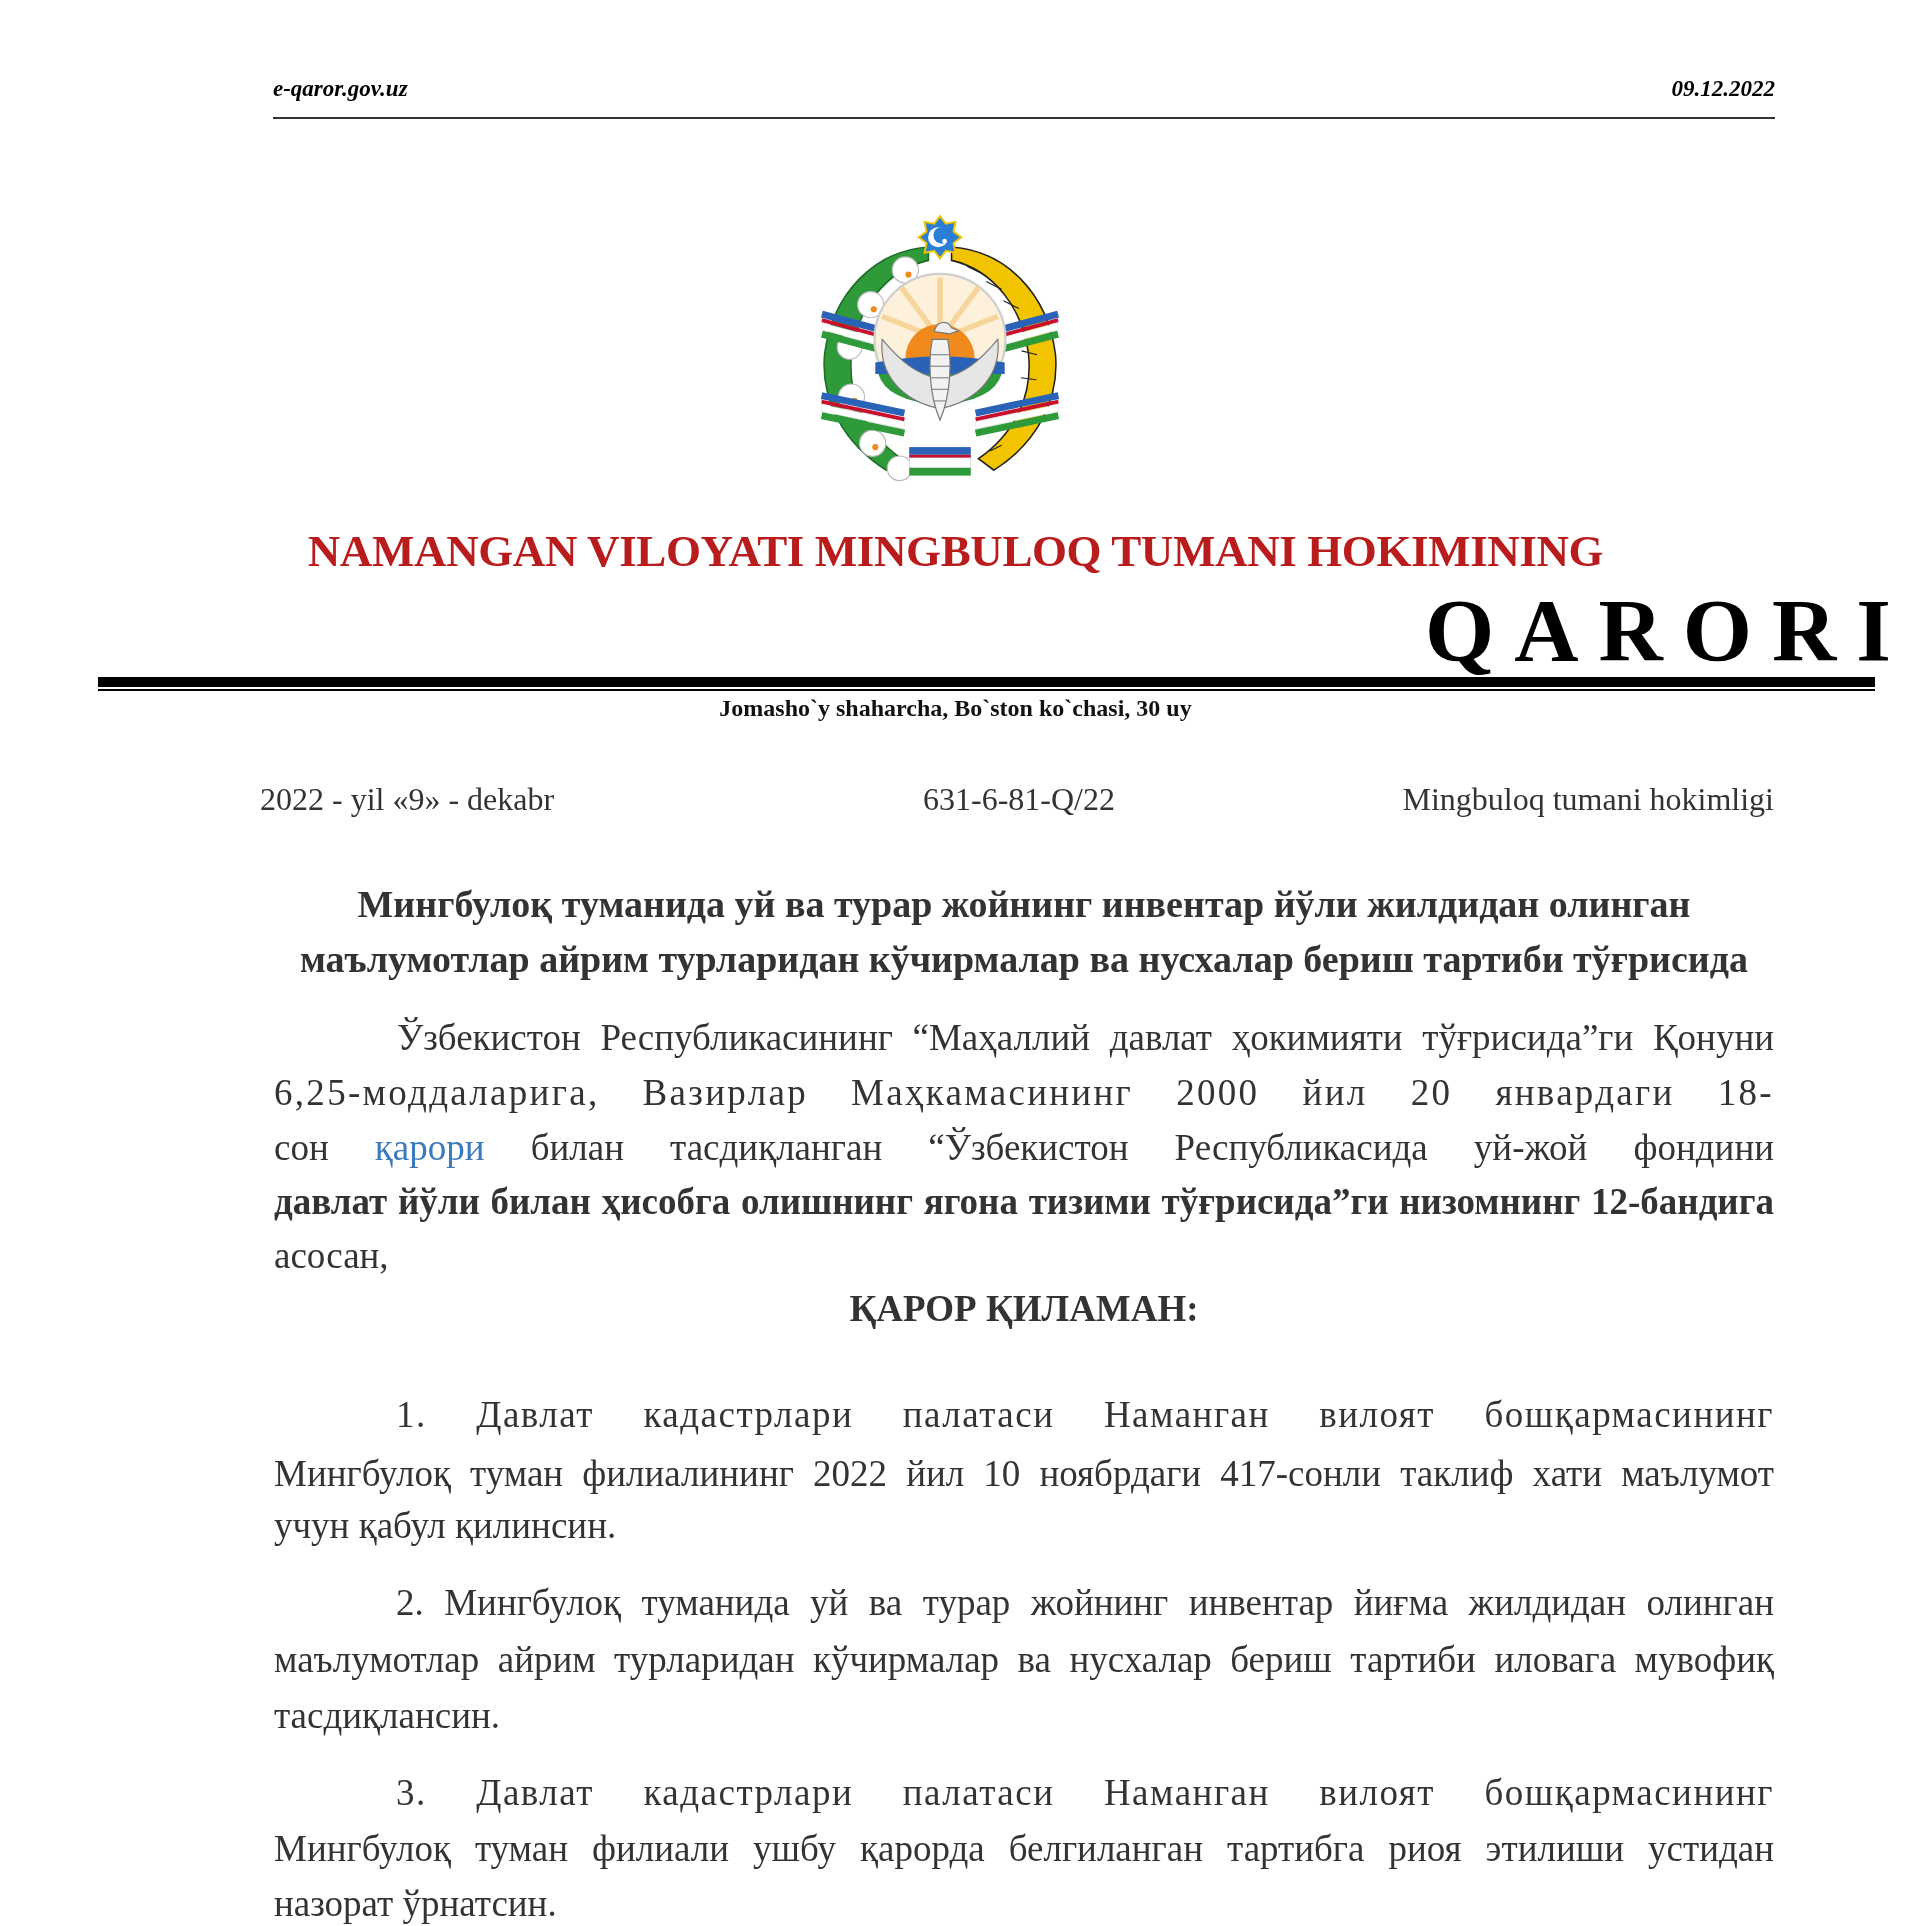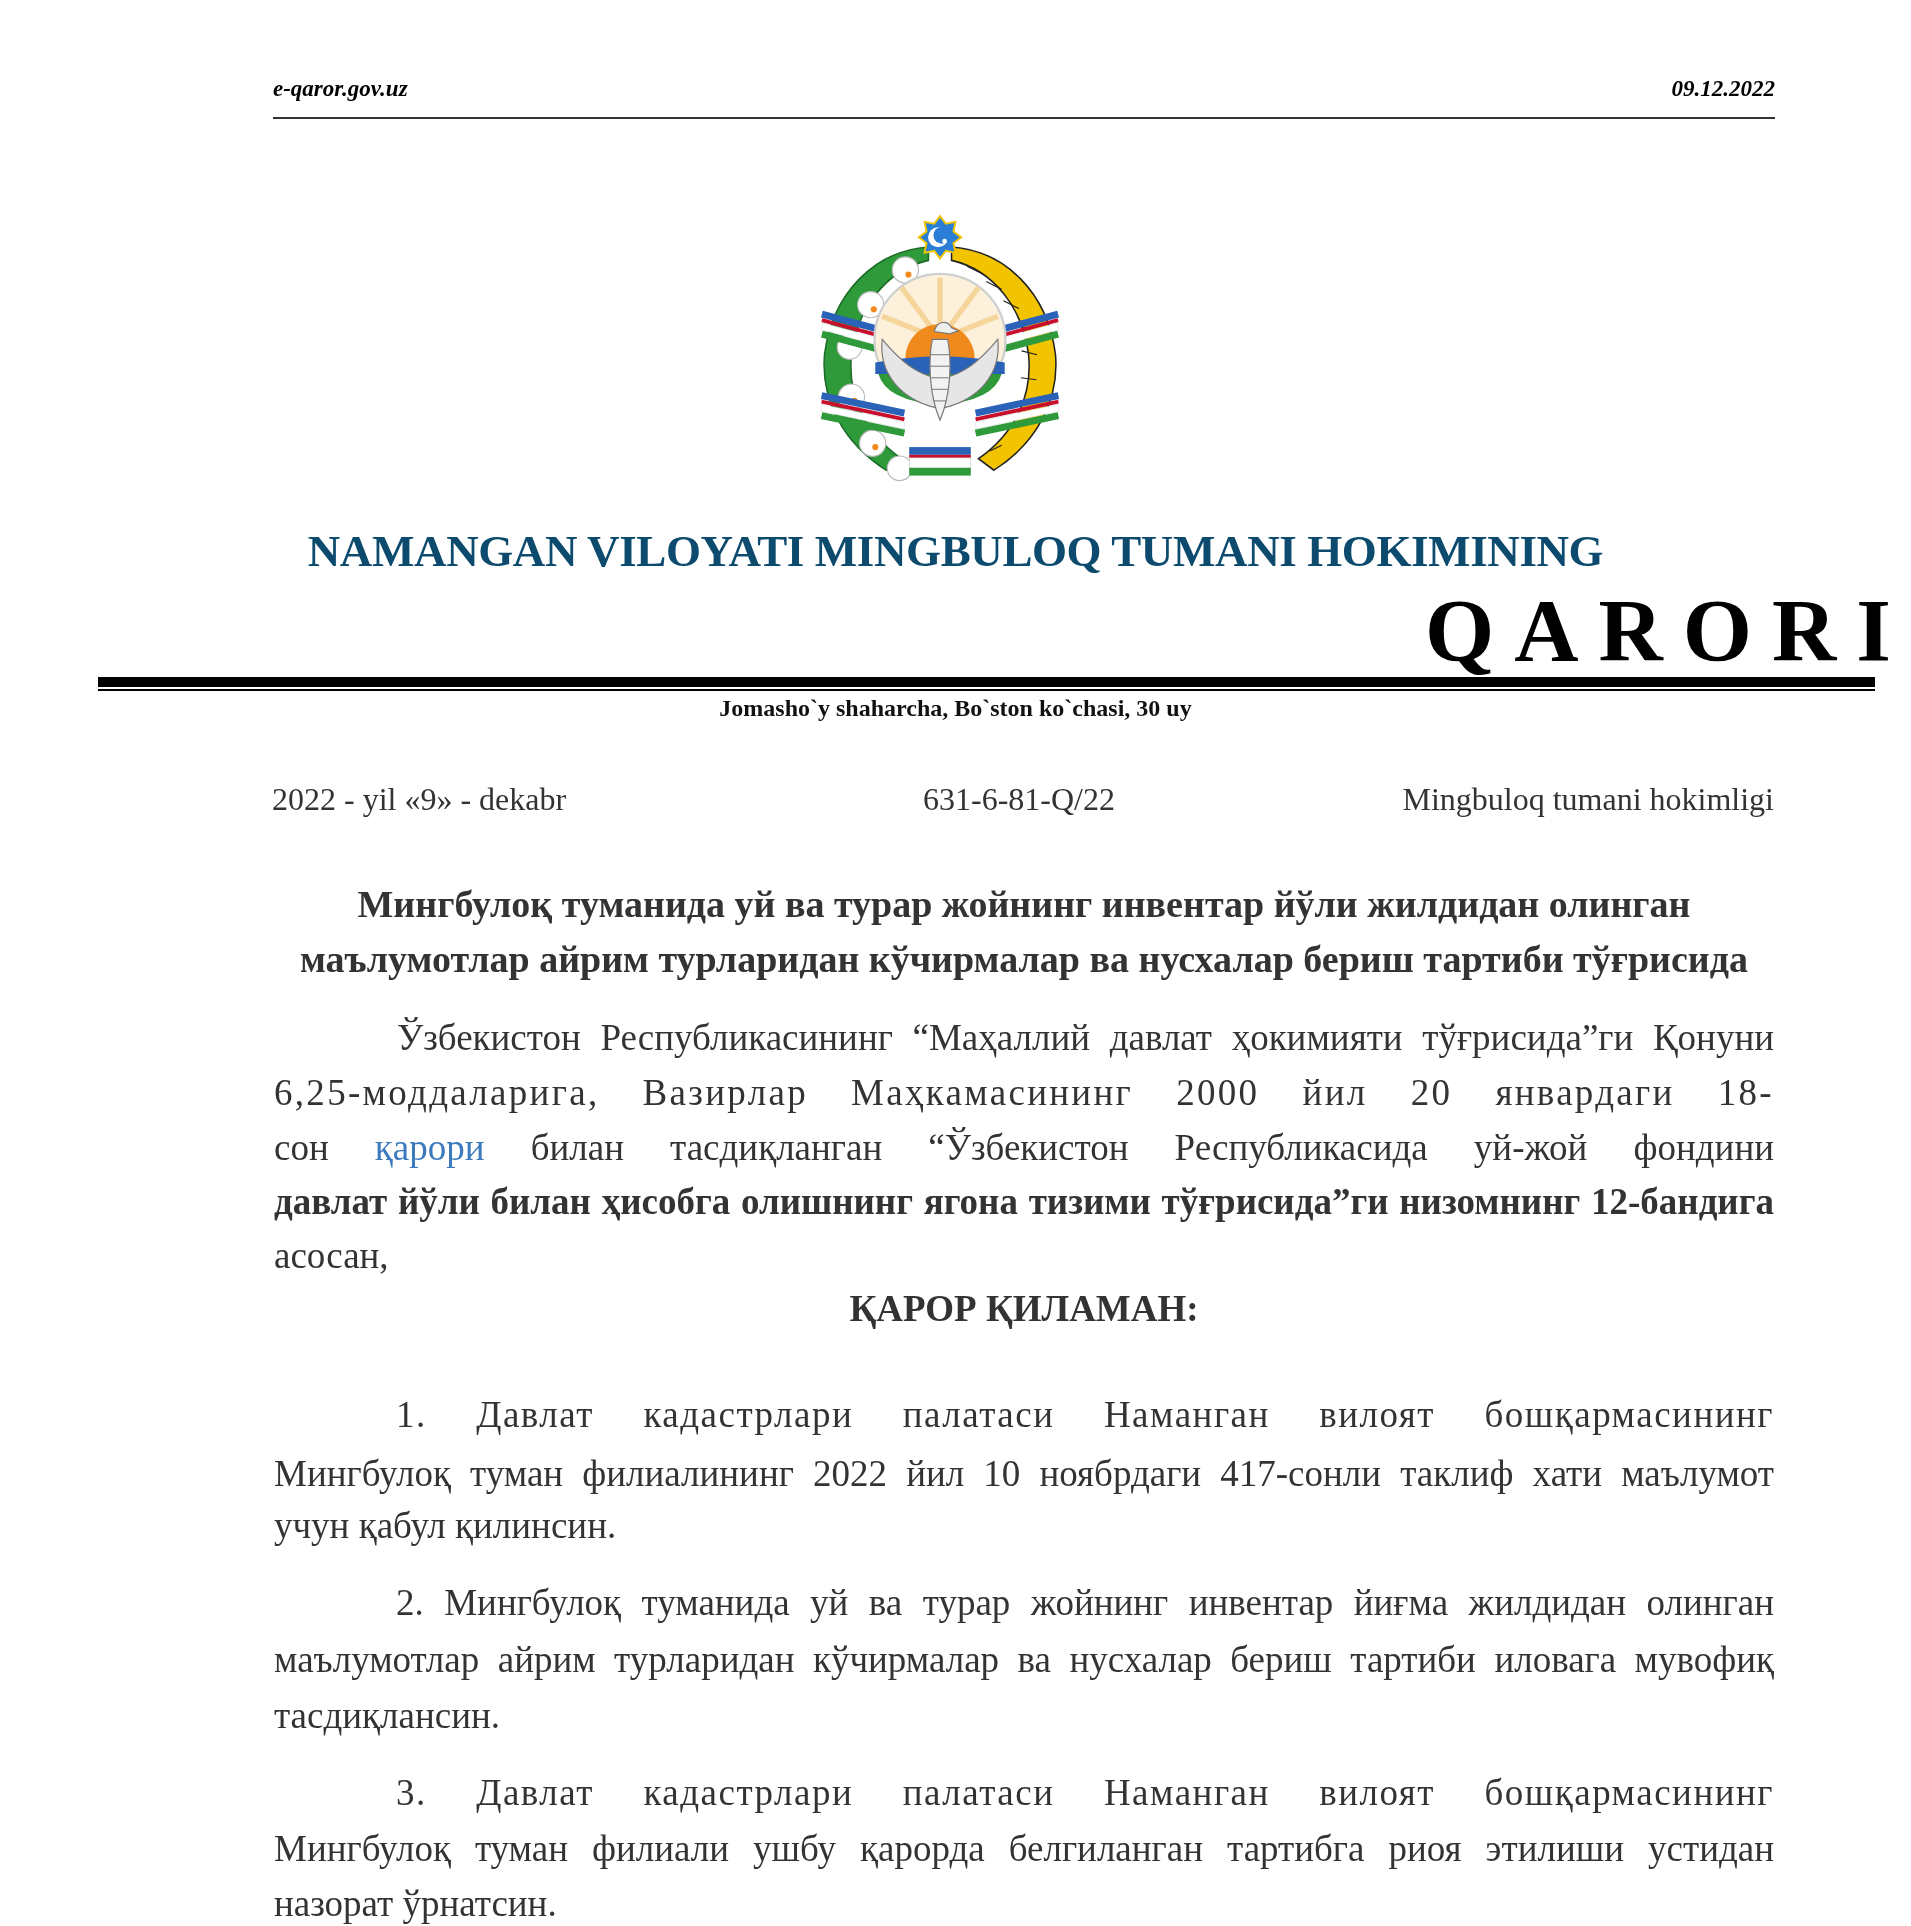--- a/index.html
+++ b/index.html
@@ -1,21 +1,21 @@
 <!DOCTYPE html>
 <html style="font-size:6.2px"><head>
 <meta charset="utf-8">
 <style>
   html, body { margin: 0; padding: 0; background: #ffffff; }
   body { width: 1911px; height: 2703px; position: relative; overflow: hidden; font-family: "Liberation Serif", serif; color: #333333; }
   .abs { position: absolute; white-space: nowrap; }
   .hdr { font-weight: bold; font-style: italic; font-size: 23px; color: #000; line-height: 1; }
   .hdr-line { position: absolute; left: 273px; width: 1502px; top: 117px; height: 1.9px; background: #333; }
   .emblem { position: absolute; left: 786px; top: 193px; width: 308px; height: 308px; }
-  .title1 { position: absolute; left: 0; width: 1911px; text-align: center; top: 529px; font-size: 45px; font-weight: bold; color: #0c4a6e; line-height: 1; letter-spacing: -0.4px; }
+  .title1 { position: absolute; left: 0; width: 1911px; text-align: center; top: 529px; font-size: 45px; font-weight: bold; color: #b91c1c; line-height: 1; letter-spacing: -0.4px; }
   .title2 { position: absolute; left: 0; width: 1911px; text-align: right; top: 586px; font-size: 89px; font-weight: bold; color: #000; line-height: 1; letter-spacing: 20px; padding-left: 20px; box-sizing: border-box; }
   .bar-thick { position: absolute; left: 98px; width: 1777px; top: 677px; height: 10.4px; background: #000; }
   .bar-thin { position: absolute; left: 98px; width: 1777px; top: 689px; height: 2.3px; background: #000; }
   .address { position: absolute; left: 0; width: 1911px; text-align: center; top: 696px; font-size: 24px; font-weight: bold; color: #111; line-height: 1; }
   .meta { position: absolute; top: 783px; font-size: 32px; line-height: 1; color: #333; white-space: nowrap; }
   .line { position: absolute; left: 274px; width: 1500px; font-size: 37px; line-height: 1; white-space: nowrap; }
   .j { text-align: justify; text-align-last: justify; white-space: normal; }
   .doc-title { position: absolute; left: 274px; width: 1500px; text-align: center; font-size: 38px; font-weight: bold; color: #333; line-height: 1; white-space: nowrap; }
   .decides { position: absolute; left: 274px; width: 1500px; text-align: center; top: 1290px; font-size: 37px; font-weight: bold; color: #333; line-height: 1; }
   .link { color: #3a7abd; }
@@ -105,21 +105,21 @@
     <rect x="320" y="714" width="160" height="20" fill="#2e9a3a"></rect>
   </svg>
 </div>
 
 <div class="title1">NAMANGAN VILOYATI MINGBULOQ TUMANI HOKIMINING</div>
 <div class="title2">QARORI</div>
 <div class="bar-thick"></div>
 <div class="bar-thin"></div>
 <div class="address">Jomasho`y shaharcha, Bo`ston ko`chasi, 30 uy</div>
 
-<div class="meta" style="left:272px;">2022 - yil «9» - dekabr</div>
+<div class="meta" style="left:260px;">2022 - yil «9» - dekabr</div>
 <div class="meta" style="left:923px;">631-6-81-Q/22</div>
 <div class="meta" style="right:137px; text-align:center;">Mingbuloq tumani hokimligi</div>
 
 <div class="doc-title" style="top:885px;">Мингбулоқ туманида уй ва турар жойнинг инвентар йўли жилдидан олинган</div>
 <div class="doc-title" style="top:940px;">маълумотлар айрим турларидан кўчирмалар ва нусхалар бериш тартиби тўғрисида</div>
 
 <div class="line j" style="top:1019px; left:397px; width:1377px;">Ўзбекистон Республикасининг “Маҳаллий давлат ҳокимияти тўғрисида”ги Қонуни</div>
 <div class="line j" style="top:1074px; letter-spacing:2.3px;">6,25-моддаларига, Вазирлар Маҳкамасининг 2000 йил 20 январдаги 18-</div>
 <div class="line j" style="top:1129px;"><span>сон</span> <a class="link">қарори</a> <span>билан тасдиқланган “Ўзбекистон Республикасида уй-жой фондини</span></div>
 <div class="line j" style="top:1183px;font-weight:bold;">давлат йўли билан ҳисобга олишнинг ягона тизими тўғрисида”ги низомнинг 12-бандига</div>

